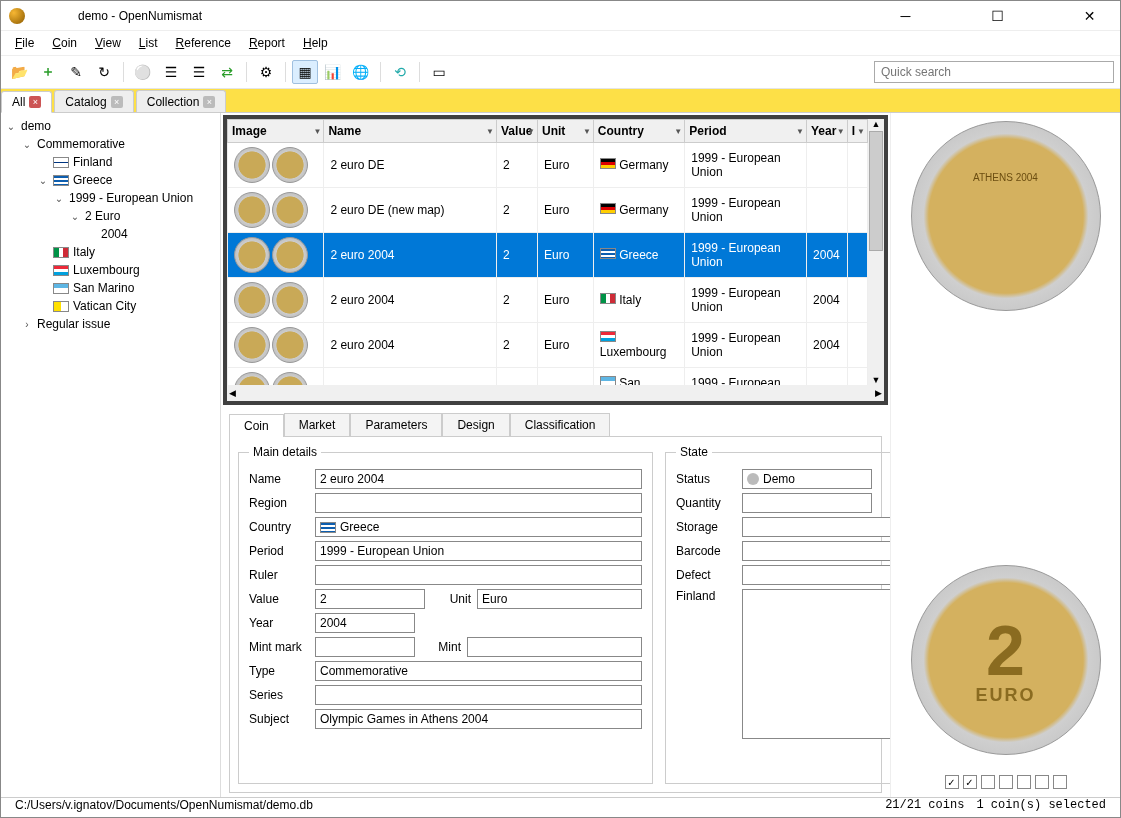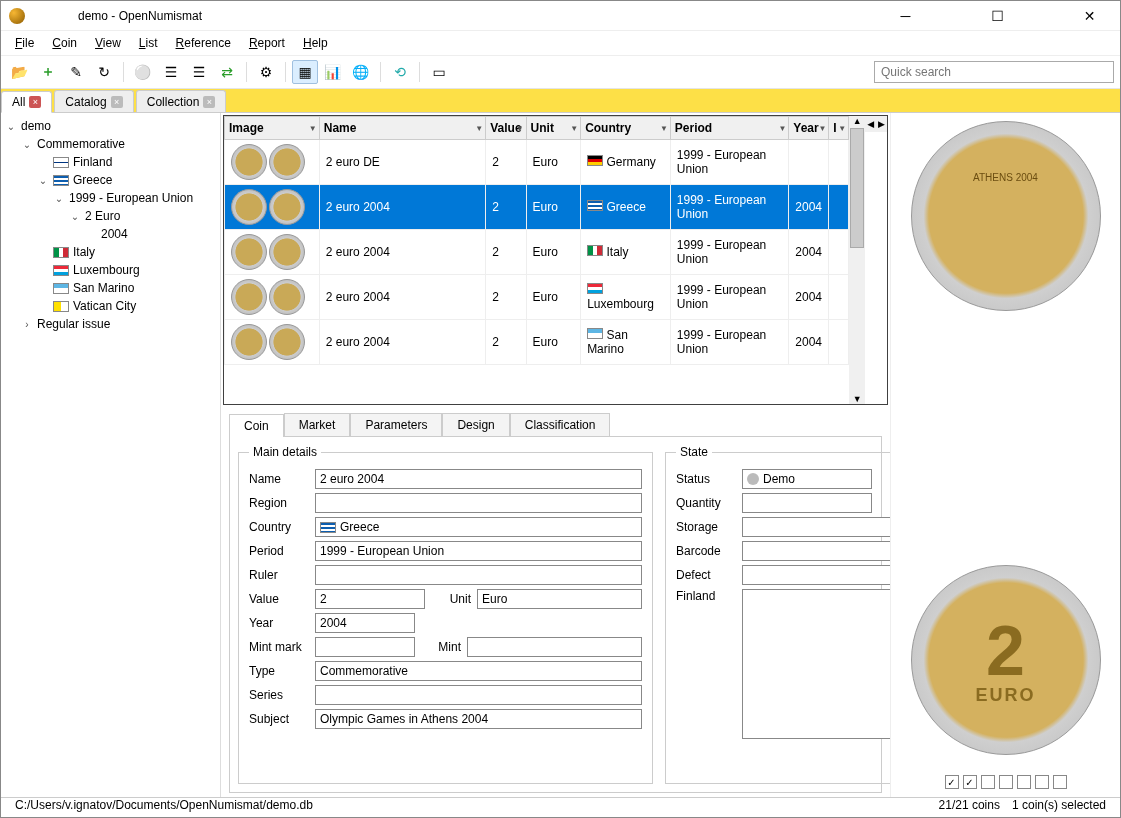--- a/index.html
+++ b/index.html
@@ -21,21 +21,21 @@
 .tabbar .tab { display: flex; align-items: center; gap: 4px; padding: 3px 10px; background: #eee; border: 1px solid #ccc; border-bottom: none; border-radius: 3px 3px 0 0; margin-right: 2px; font-size: 12px; height: 22px; }
 .tabbar .tab.active { background: #fff; border-bottom: 1px solid #fff; position: relative; top: 1px; }
 .tabbar .closex { width: 12px; height: 12px; background: #c55; color: #fff; font-size: 9px; display: flex; align-items: center; justify-content: center; border-radius: 2px; }
 .tabbar .closeg { width: 12px; height: 12px; background: #bbb; color: #fff; font-size: 9px; display: flex; align-items: center; justify-content: center; border-radius: 2px; }
 .main { flex: 1; display: flex; overflow: hidden; }
 .sidebar { width: 220px; border-right: 1px solid #ddd; overflow: auto; padding: 4px; }
 .tree .node { display: flex; align-items: center; gap: 4px; padding: 2px 0; white-space: nowrap; }
 .tree .toggle { width: 12px; text-align: center; color: #555; font-size: 10px; }
 .flag { width: 16px; height: 11px; display: inline-block; border: 1px solid #888; background: #ddd; }
 .content { flex: 1; display: flex; flex-direction: column; overflow: hidden; }
-.tablewrap { height: 290px; border: 1px solid #404040; margin: 2px; position: relative; overflow: hidden; display: flex; flex-direction: row; }
+.tablewrap { height: 290px; border: 4px solid #404040; margin: 2px; position: relative; overflow: hidden; display: flex; flex-direction: column; }
 table { border-collapse: collapse; width: 100%; font-size: 12px; }
 th { background: #f0f0f0; border: 1px solid #ccc; padding: 4px; text-align: left; font-weight: bold; position: relative; }
 th .drop { position: absolute; right: 2px; top: 50%; transform: translateY(-50%); font-size: 8px; color: #555; }
 td { border: 1px solid #eee; padding: 4px 6px; vertical-align: middle; }
 tr.sel td { background: #0078d7; color: #fff; }
 .coincell { display: flex; gap: 2px; }
 .coin { width: 36px; height: 36px; border-radius: 50%; background: radial-gradient(circle, #c9a957 0%, #c9a957 55%, #ccc 58%, #aaa 100%); border: 1px solid #999; }
 .scrolltrack { width: 16px; background: #f0f0f0; display: flex; flex-direction: column; align-items: center; }
 .scrollthumb { width: 14px; background: #ccc; border: 1px solid #aaa; }
 .hscroll { height: 16px; background: #f0f0f0; display: flex; align-items: center; }
@@ -48,21 +48,21 @@
 .formrow { display: flex; align-items: center; margin: 4px 0; gap: 6px; }
 .formrow label { width: 60px; font-size: 12px; }
 .formrow input, .formrow .rofield { border: 1px solid #888; padding: 2px 4px; font-size: 12px; height: 20px; background: #fff; }
 .rofield { display: flex; align-items: center; gap: 4px; }
 .rightpanel { width: 230px; display: flex; flex-direction: column; align-items: center; padding: 8px; gap: 20px; border-left: 1px solid #eee; }
 .bigcoin { width: 190px; height: 190px; border-radius: 50%; background: radial-gradient(circle, #d4b15f 0%, #d4b15f 58%, #cfcfcf 62%, #b8b8b8 100%); border: 1px solid #999; position: relative; }
 .bigcoin2 { width: 190px; height: 190px; border-radius: 50%; background: radial-gradient(circle, #d4b15f 0%, #d4b15f 58%, #cfcfcf 62%, #b8b8b8 100%); border: 1px solid #999; display: flex; align-items: center; justify-content: center; font-size: 40px; color: #8a6b20; font-weight: bold; }
 .checkrow { display: flex; gap: 4px; }
 .ck { width: 14px; height: 14px; border: 1px solid #888; display: flex; align-items: center; justify-content: center; font-size: 10px; }
 .statusbar { height: 20px; border-top: 1px solid #ccc; display: flex; align-items: flex-start; padding: 0 14px; font-size: 12px; }
-.statusbar .sright { margin-left: auto; display: flex; gap: 12px; }
+.statusbar .sright { margin-left: auto; display: flex; gap: 12px; font-family: Liberation Mono, monospace; }
 .flag-fi { background: linear-gradient(#fff 40%, #003580 40% 60%, #fff 60%); }
 .flag-gr { background: repeating-linear-gradient(#0d5eaf 0 2px, #fff 2px 4px); }
 .flag-it { background: linear-gradient(90deg, #009246 33%, #fff 33% 66%, #ce2b37 66%); }
 .flag-lu { background: linear-gradient(#ed2939 33%, #fff 33% 66%, #00a1de 66%); }
 .flag-de { background: linear-gradient(#000 33%, #dd0000 33% 66%, #ffce00 66%); }
 .flag-sm { background: linear-gradient(#5eb6e4 50%, #fff 50%); }
 .flag-va { background: linear-gradient(90deg, #ffe000 50%, #fff 50%); }
 </style>
 </head>
 <body>
@@ -211,20 +211,35 @@
                     </div>
                   </td>
                   <td>2 euro DE</td>
                   <td>2</td>
                   <td>Euro</td>
                   <td><span class="flag flag-de"></span> Germany</td>
                   <td>1999 - European Union</td>
                   <td></td>
                   <td></td>
                 </tr>
+                <tr>
+                  <td>
+                    <div class="coincell">
+                      <div class="coin"></div>
+                      <div class="coin"></div>
+                    </div>
+                  </td>
+                  <td>2 euro DE (new map)</td>
+                  <td>2</td>
+                  <td>Euro</td>
+                  <td><span class="flag flag-de"></span> Germany</td>
+                  <td>1999 - European Union</td>
+                  <td></td>
+                  <td></td>
+                </tr>
                 <tr class="sel">
                   <td>
                     <div class="coincell">
                       <div class="coin"></div>
                       <div class="coin"></div>
                     </div>
                   </td>
                   <td>2 euro 2004</td>
                   <td>2</td>
                   <td>Euro</td>

